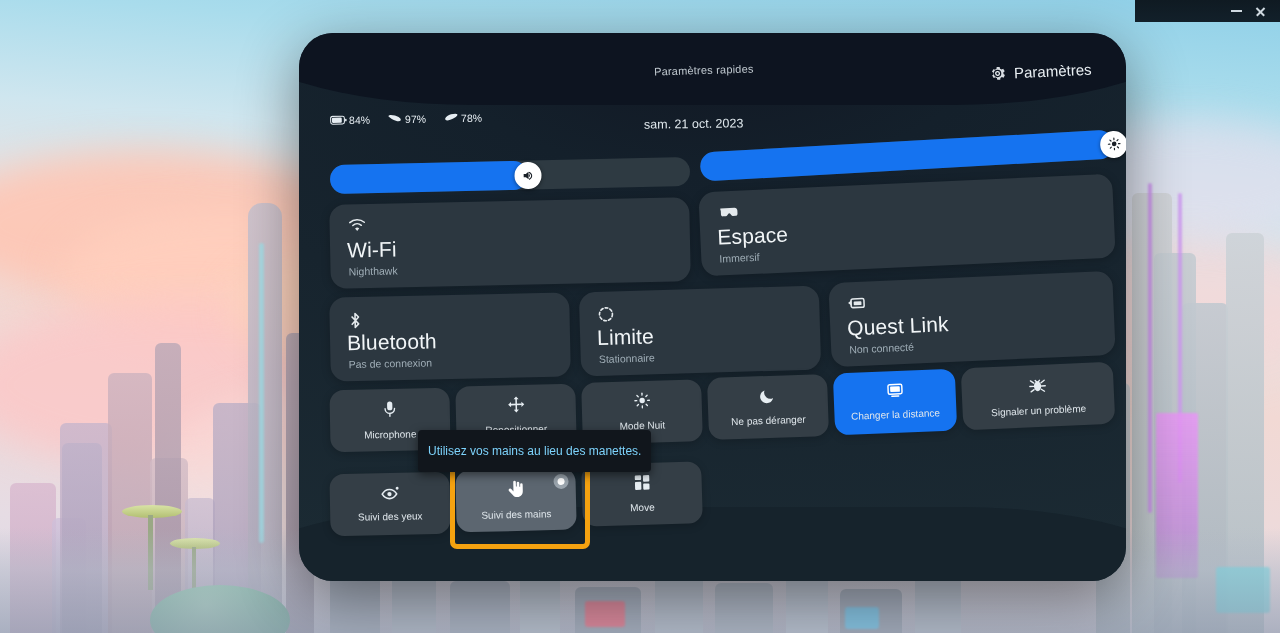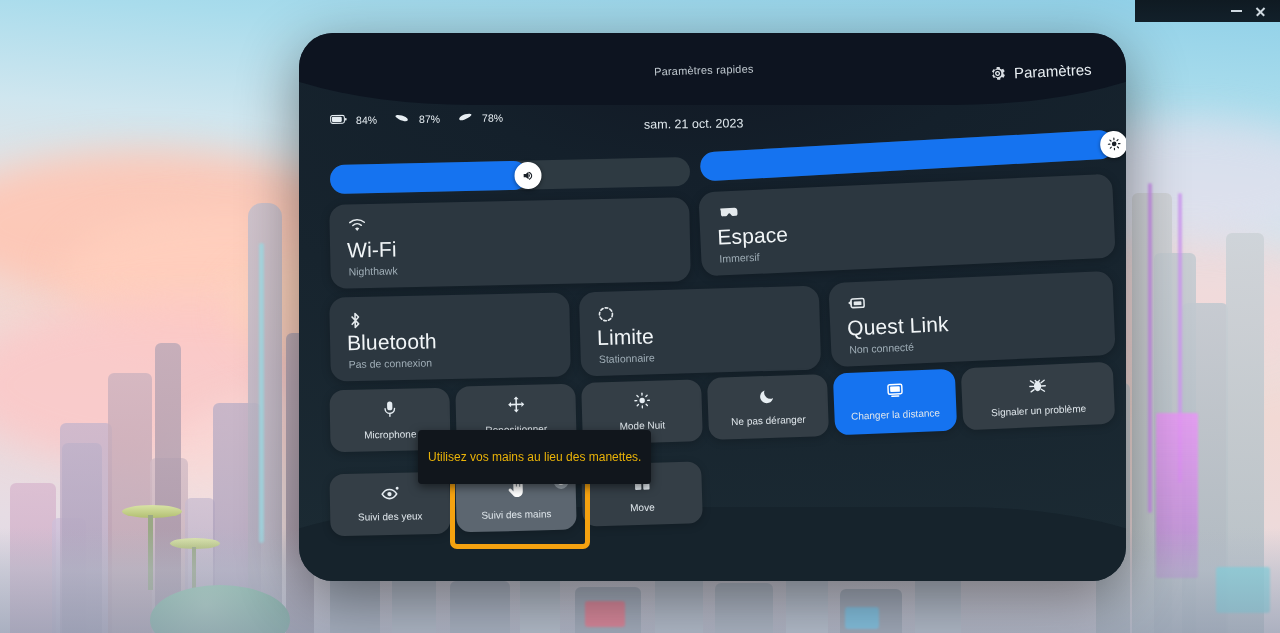--- a/index.html
+++ b/index.html
@@ -60,21 +60,21 @@
   .settings-btn{
     position:absolute;right:34px;top:30px;display:flex;align-items:center;gap:8px;
     transform:rotate(-2.6deg);cursor:pointer;
   }
   .settings-btn .lbl{font-size:15px;color:#e8eef2;}
 
   .statusbar{
     position:absolute;left:31px;top:80px;display:flex;align-items:center;gap:17px;
     transform:rotate(-1deg);
   }
-  .stat{display:flex;align-items:flex-start;gap:9px;font-size:10.5px;color:#e6edf2;}
+  .stat{display:flex;align-items:center;gap:2px;font-size:10.5px;color:#e6edf2;}
   .dateline{
     position:absolute;left:345px;top:84px;font-size:12.5px;color:#dfe7ec;
     transform:rotate(-0.8deg);
   }
 
   
   .slider{
     position:absolute;height:29px;border-radius:16px;background:#2e3a42;
     overflow:visible;
   }
@@ -133,22 +133,22 @@
 
   
   #focus-ring{
     position:absolute;left:450px;top:465px;width:130px;height:74px;
     border:5px solid #f5a210;border-radius:7px;z-index:40;pointer-events:none;
   }
 
   
   #tooltip{
     position:absolute;left:418px;top:430px;z-index:50;
-    background:#11161c;border-radius:4px;padding:20px 10px;
-    font-size:12px;color:#eab308;white-space:nowrap;
+    background:#11161c;border-radius:4px;padding:14px 10px;
+    font-size:12px;color:#7dd3fc;white-space:nowrap;
     box-shadow:0 3px 10px rgba(0,0,0,.5);
   }
 
   
   #win-chrome{
     position:absolute;right:0;top:0;width:145px;height:22px;
     background:linear-gradient(180deg,#0f1a22 0%,#12202a 100%);
     display:flex;align-items:center;justify-content:flex-end;gap:13px;
     padding-right:14px;box-sizing:border-box;z-index:30;
   }
@@ -246,21 +246,21 @@
           <rect x="1" y="1" width="21" height="12" rx="3" fill="none" stroke="#e6edf2" stroke-width="1.6"></rect>
           <rect x="3" y="3" width="15" height="8" rx="1.6" fill="#e6edf2"></rect>
           <rect x="23" y="5" width="2.4" height="4" rx="1" fill="#e6edf2"></rect>
         </svg>
         <span>84%</span>
       </div>
       <div class="stat">
         <svg width="16" height="12" viewBox="0 0 22 16">
           <path fill="#e6edf2" d="M5 2c4 0 8 1 11 3 2.5 1.7 3.6 3.6 2.7 4.9-.9 1.3-3.5 1.4-6.6.3C8.4 9 4.4 6.6 2.6 4.6 1.4 3.3 2.2 2 5 2z"></path>
         </svg>
-        <span>87%</span>
+        <span>97%</span>
       </div>
       <div class="stat">
         <svg width="16" height="12" viewBox="0 0 22 16">
           <path fill="#e6edf2" d="M17 2c-4 0-8 1-11 3C3.5 6.7 2.4 8.6 3.3 9.9c.9 1.3 3.5 1.4 6.6.3C13.6 9 17.6 6.6 19.4 4.6 20.6 3.3 19.8 2 17 2z"></path>
         </svg>
         <span>78%</span>
       </div>
     </div>
 
     <div class="dateline">sam. 21 oct. 2023</div>

